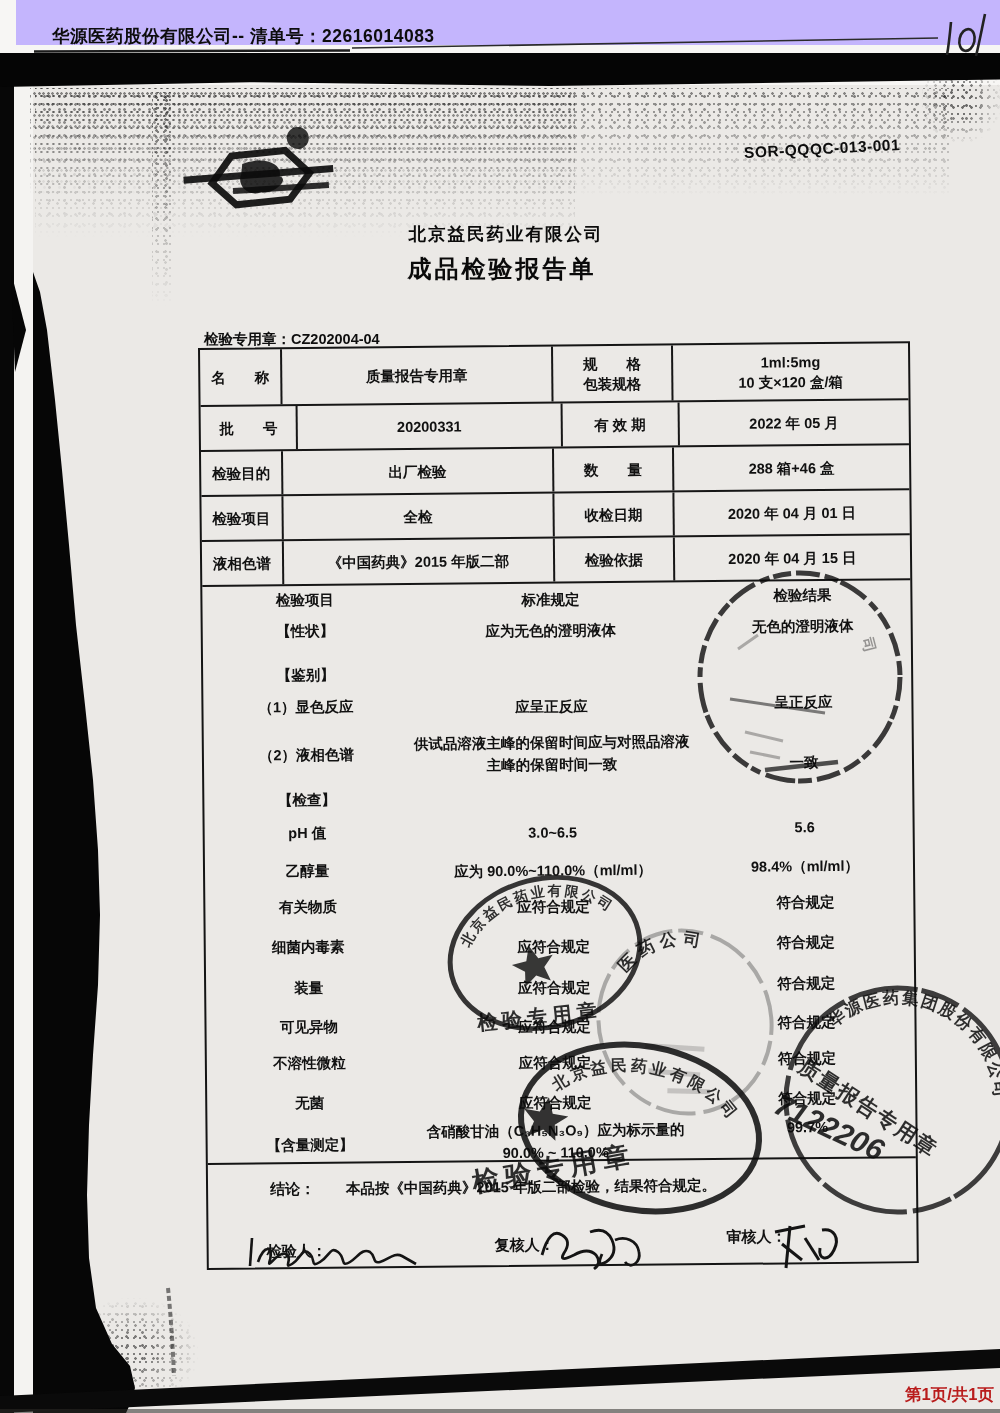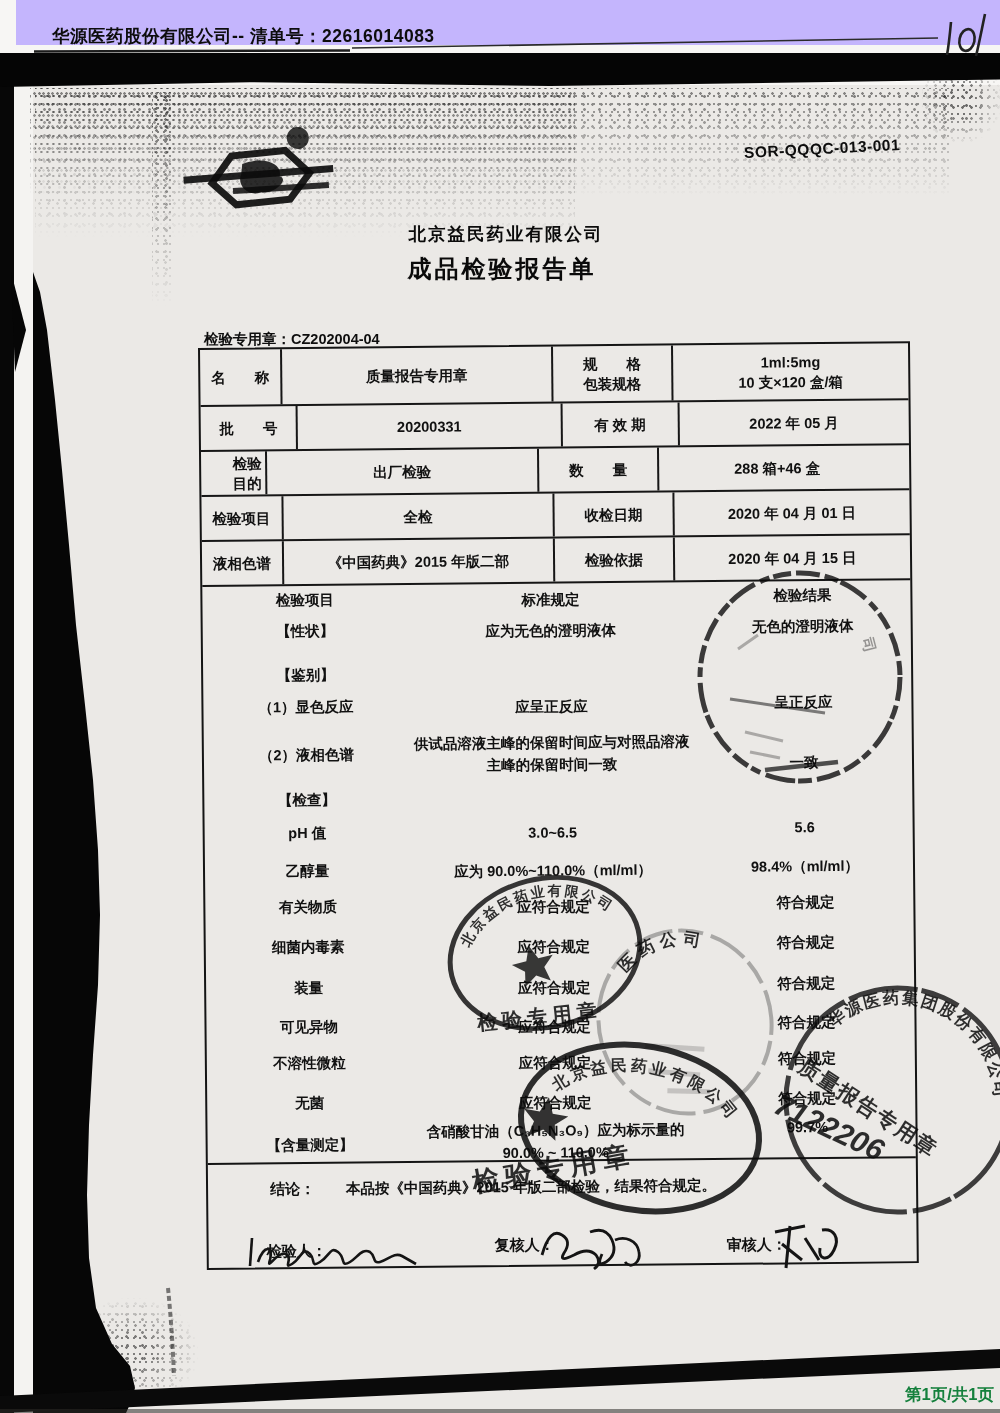--- a/index.html
+++ b/index.html
@@ -54,25 +54,25 @@
   .ic:last-child{border-right:none;}
   #results-body{position:relative;height:576px;}
   .rrow{position:absolute;left:0;width:100%;height:24px;}
   .ritem{position:absolute;left:10px;width:185px;text-align:center;font-weight:bold;font-size:14.5px;}
   .rstd{position:absolute;left:168px;width:360px;text-align:center;font-weight:bold;font-size:14.5px;line-height:22px;}
   .rres{position:absolute;left:500px;width:200px;text-align:center;font-weight:bold;font-size:14.5px;}
   #concl-sec{position:relative;height:103px;border-top:2.2px solid #141414;}
   .c-label{position:absolute;left:62px;top:16px;font-weight:bold;font-size:15px;}
   .c-text{position:absolute;left:138px;top:16px;font-weight:bold;font-size:14.5px;}
   .sg{position:absolute;top:78px;font-weight:bold;font-size:15px;}
-  #sg-tester{left:58px;} #sg-reviewer{left:286px;top:74px;} #sg-auditor{left:518px;top:76px;}
+  #sg-tester{left:58px;} #sg-reviewer{left:286px;top:74px;} #sg-auditor{left:518px;top:68px;}
 
   
   .page-info{position:absolute;left:0;top:1384px;width:994px;text-align:right;font-size:16.5px;font-weight:bold;
-             color:#15803d;z-index:4;}
+             color:#b91c1c;z-index:4;}
 
   
   #overlay{position:absolute;left:0;top:0;width:1000px;height:1413px;z-index:5;pointer-events:none;}
   #overlay text{font-family:"Liberation Sans",sans-serif;font-weight:bold;fill:rgba(10,10,10,.85);}
 </style>
 </head>
 <body>
 
 <div class="scan-top">
   <div class="hdr">
@@ -124,21 +124,21 @@
           <div>20200331</div>
         </div>
         <div class="ic" style="width: 120px;">
           <div>有 效 期</div>
         </div>
         <div class="ic" style="width: 236px;">
           <div>2022 年 05 月</div>
         </div>
       </div>
       <div class="info-row" style="height: 43px;">
-        <div class="ic" style="width: 66px; padding-left: 28px;">
+        <div class="ic" style="width: 82px;">
           <div>检验目的</div>
         </div>
         <div class="ic" style="width: 272px;">
           <div>出厂检验</div>
         </div>
         <div class="ic" style="width: 120px;">
           <div>数　　量</div>
         </div>
         <div class="ic" style="width: 236px;">
           <div>288 箱+46 盒</div>

